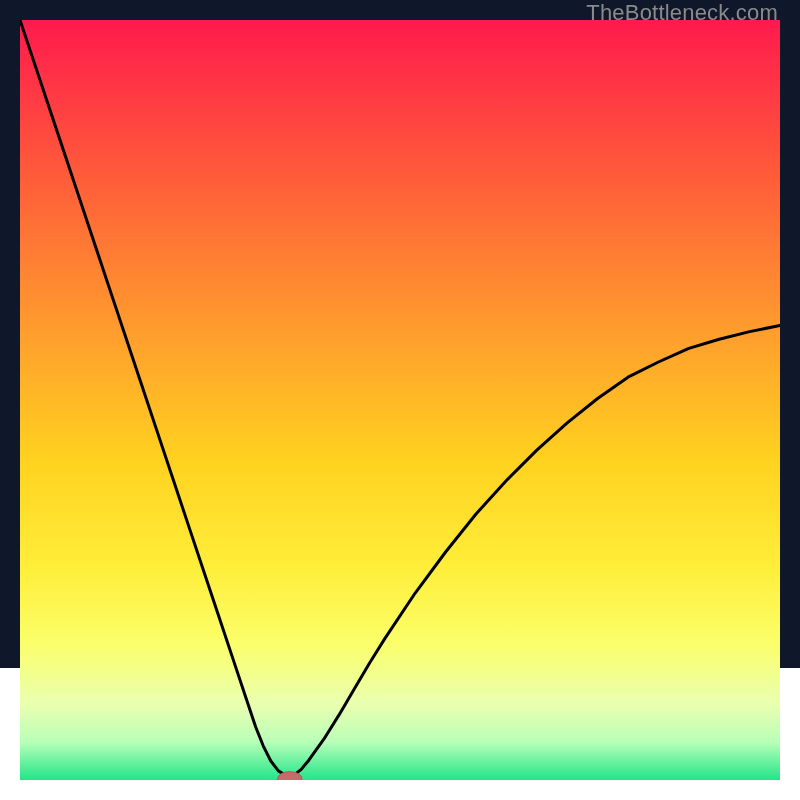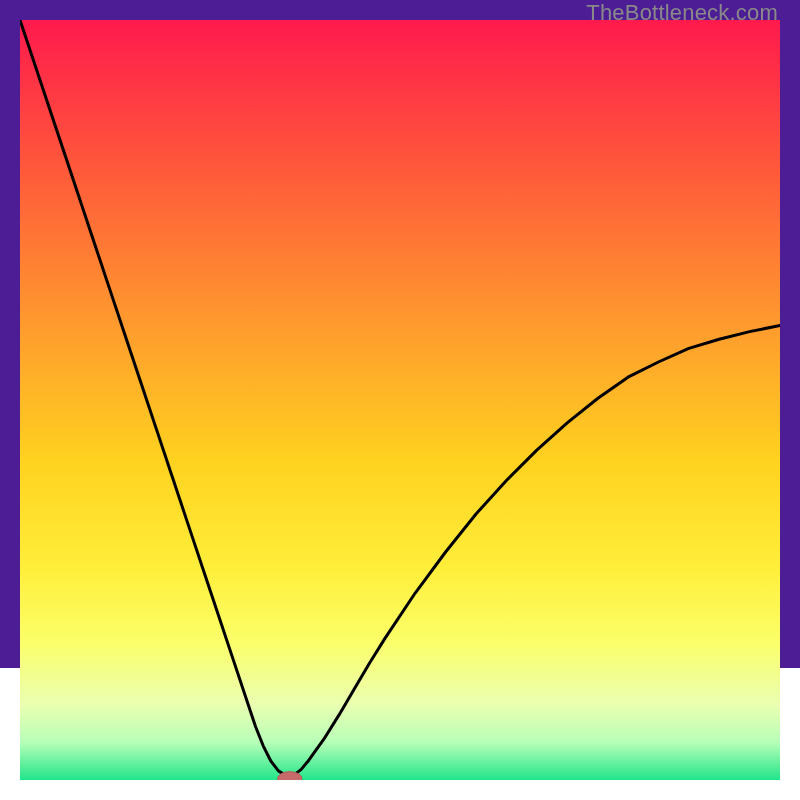--- a/index.html
+++ b/index.html
@@ -9,21 +9,21 @@
     height: 800px;
     position: relative;
     font-family: Arial, Helvetica, sans-serif;
   }
   .frame {
     position: absolute;
     left: 0;
     top: 0;
     width: 800px;
     height: 668px;
-    background: #4c1d95;
+    background: #0f172a;
     text-decoration: underline;
   }
   .plot-area {
     position: absolute;
     left: 20px;
     top: 20px;
     width: 760px;
     height: 760px;
     overflow: hidden;
   }

